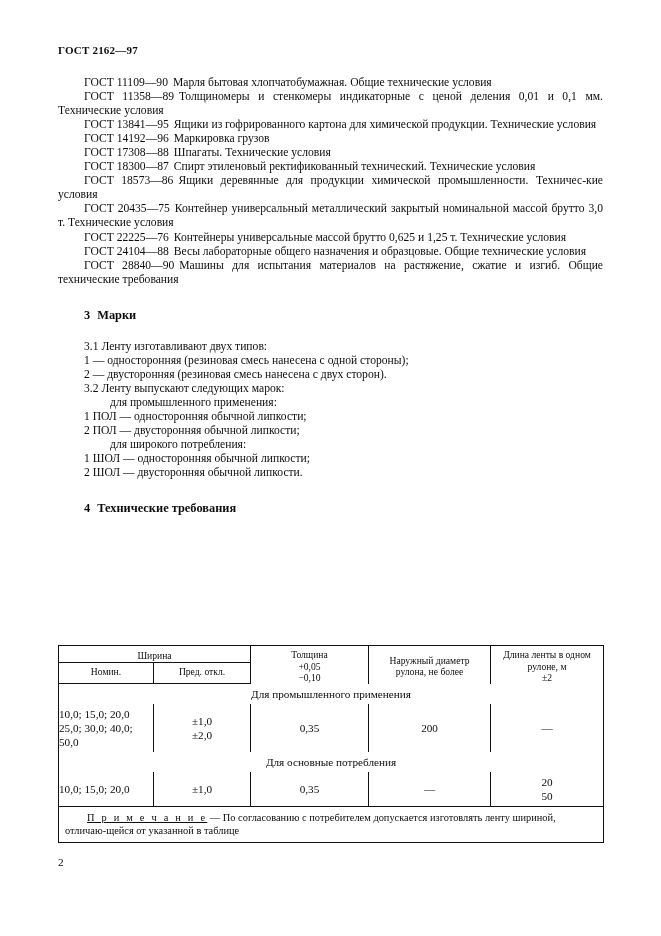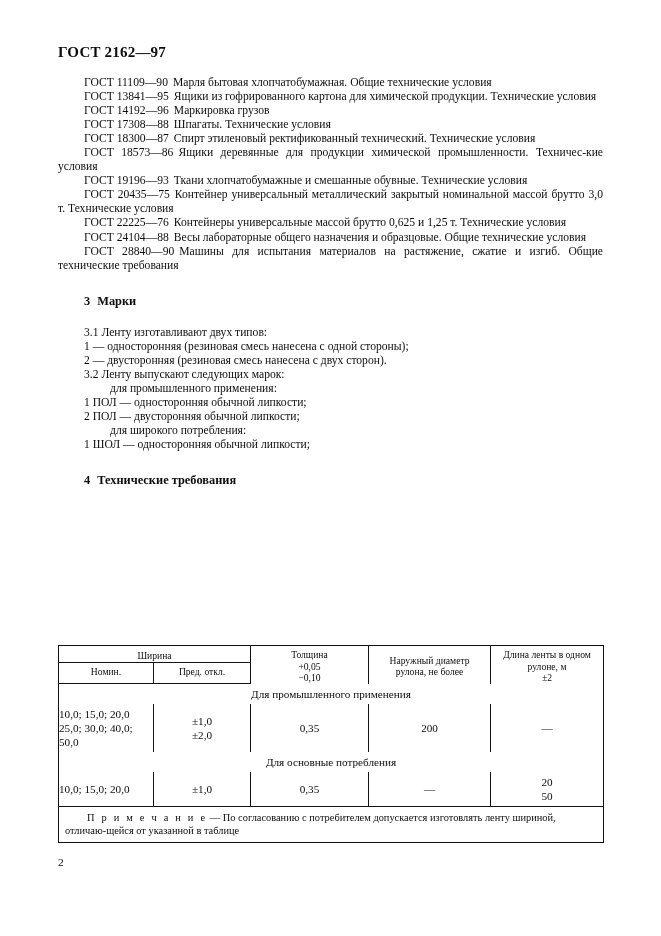--- a/index.html
+++ b/index.html
@@ -24,21 +24,21 @@
     width: 661px;
     height: 936px;
     box-sizing: border-box;
   }
 
   
   .running-head {
     position: absolute;
     left: 58px;
     top: 44px;
-    font-size: 15px;
+    font-size: 11px;
     font-weight: bold;
     letter-spacing: 0.2px;
     white-space: nowrap;
     text-align: center;
   }
 
   
   .content {
     position: absolute;
     left: 58px;
@@ -157,20 +157,21 @@
   .note-row td {
     border-top: 1.6px solid #111;
     text-align: left;
     font-size: 10.4px;
     line-height: 13px;
     padding: 4px 6px 5px 6px;
   }
   .note-row .note-lead {
     letter-spacing: 2.2px;
     margin-left: 22px;
+    text-decoration: underline;
   }
 
   .stack-line { display: block; }
 
   
   .vrule { border-right: 1.6px solid #111; }
 
   
   .folio {
     position: absolute;
@@ -183,26 +184,26 @@
 <body>
 
 <div class="page">
 
   <div class="running-head">ГОСТ 2162—97</div>
 
   <div class="content">
 
     <div>
       <p class="ref"><span class="code">ГОСТ 11109—90</span><span class="gap"></span><span>Марля бытовая хлопчатобумажная. Общие технические условия</span></p>
+      <p class="ref"><span class="code">ГОСТ 11358—89</span><span class="gap"></span><span>Толщиномеры и стенкомеры индикаторные с ценой деления 0,01 и 0,1 мм. Технические условия</span></p>
       <p class="ref"><span class="code">ГОСТ 13841—95</span><span class="gap"></span><span>Ящики из гофрированного картона для химической продукции. Технические условия</span></p>
       <p class="ref"><span class="code">ГОСТ 14192—96</span><span class="gap"></span><span>Маркировка грузов</span></p>
       <p class="ref"><span class="code">ГОСТ 17308—88</span><span class="gap"></span><span>Шпагаты. Технические условия</span></p>
       <p class="ref"><span class="code">ГОСТ 18300—87</span><span class="gap"></span><span>Спирт этиленовый ректификованный технический. Технические условия</span></p>
       <p class="ref"><span class="code">ГОСТ 18573—86</span><span class="gap"></span><span>Ящики деревянные для продукции химической промышленности. Техничес-кие условия</span></p>
-      <p class="ref"><span class="code">ГОСТ 19196—93</span><span class="gap"></span><span>Ткани хлопчатобумажные и смешанные обувные. Технические условия</span></p>
       <p class="ref"><span class="code">ГОСТ 20435—75</span><span class="gap"></span><span>Контейнер универсальный металлический закрытый номинальной массой брутто 3,0 т. Технические условия</span></p>
       <p class="ref"><span class="code">ГОСТ 22225—76</span><span class="gap"></span><span>Контейнеры универсальные массой брутто 0,625 и 1,25 т. Технические условия</span></p>
       <p class="ref"><span class="code">ГОСТ 24104—88</span><span class="gap"></span><span>Весы лабораторные общего назначения и образцовые. Общие технические условия</span></p>
       <p class="ref"><span class="code">ГОСТ 28840—90</span><span class="gap"></span><span>Машины для испытания материалов на растяжение, сжатие и изгиб. Общие технические требования</span></p>
     </div>
 
     <div class="sp-before-h2"></div>
 
     <h2><span class="num">3</span><span>Марки</span></h2>
 
@@ -211,20 +212,21 @@
     <div>
       <p class="indent">3.1  Ленту изготавливают двух типов:</p>
       <p class="indent">1 — односторонняя (резиновая смесь нанесена с одной стороны);</p>
       <p class="indent">2 — двусторонняя (резиновая смесь нанесена с двух сторон).</p>
       <p class="indent">3.2  Ленту выпускают следующих марок:</p>
       <p class="indent2">для промышленного применения:</p>
       <p class="indent">1 ПОЛ — односторонняя обычной липкости;</p>
       <p class="indent">2 ПОЛ — двусторонняя обычной липкости;</p>
       <p class="indent2">для широкого потребления:</p>
       <p class="indent">1 ШОЛ — односторонняя обычной липкости;</p>
+      <p class="indent">2 ШОЛ — двусторонняя обычной липкости.</p>
     </div>
 
     <div class="sp-before-h2"></div>
 
     <h2><span class="num">4</span><span>Технические требования</span></h2>
 
     <div class="sp-after-h2"></div>
 
 
   </div>

